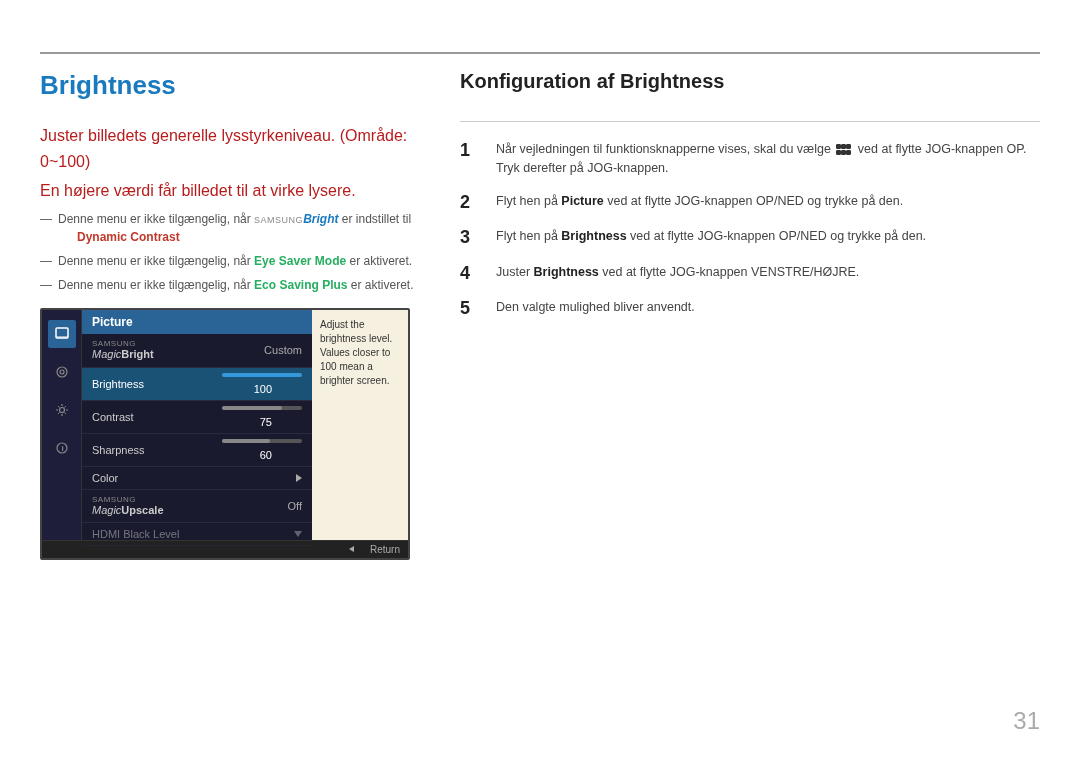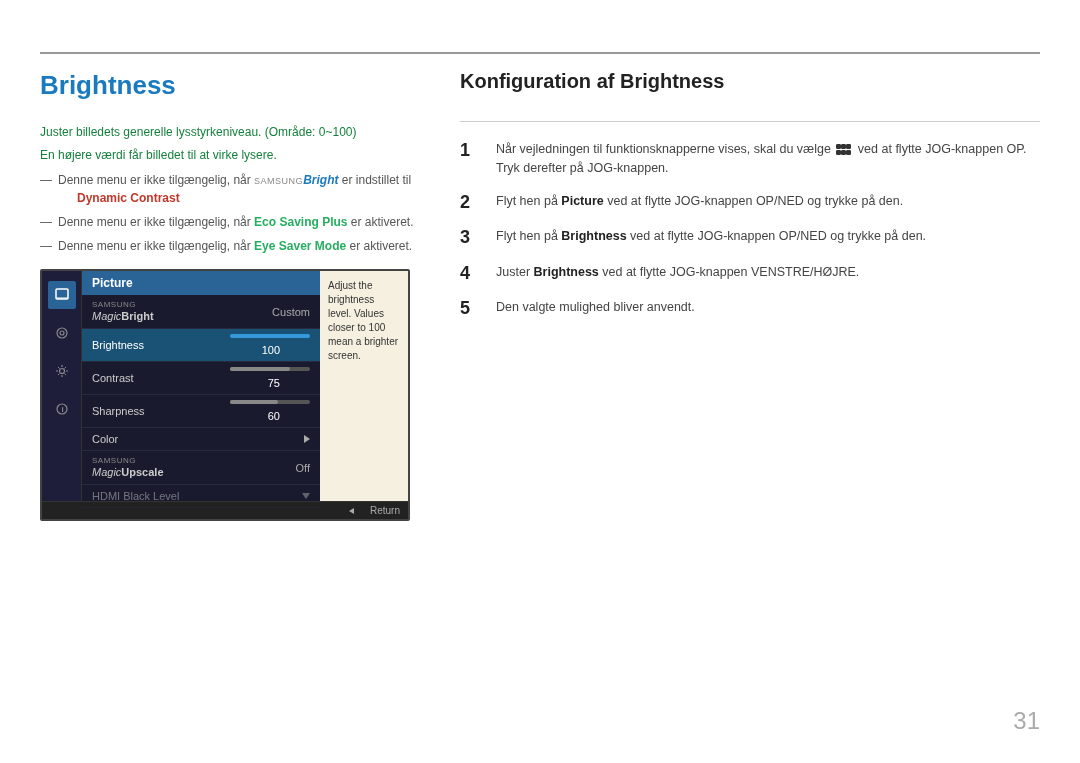--- a/index.html
+++ b/index.html
@@ -38,22 +38,22 @@
     }
 
     .section-title {
       font-size: 26px;
       font-weight: bold;
       color: #1a7abf;
       margin-bottom: 22px;
     }
 
     .description-text {
-      font-size: 12px;
-      color: #15803d;
+      font-size: 16px;
+      color: #b91c1c;
       line-height: 1.6;
       margin-bottom: 4px;
     }
 
     .note-line {
       display: flex;
       align-items: flex-start;
       font-size: 12px;
       color: #555;
       line-height: 1.5;
@@ -189,21 +189,21 @@
     }
 
     .menu-value {
       color: #fff;
       font-size: 11px;
       min-width: 20px;
       text-align: right;
     }
 
     .callout-area {
-      width: 88px;
+      width: 96px;
       background: #f5f0e0;
       padding: 8px;
       font-size: 10px;
       color: #333;
       line-height: 1.4;
     }
 
     .monitor-bottom {
       background: #222;
       display: flex;
@@ -321,25 +321,25 @@
   <h1 class="section-title">Brightness</h1>
 
   <p class="description-text">Juster billedets generelle lysstyrkeniveau. (Område: 0~100)</p>
   <p class="description-text">En højere værdi får billedet til at virke lysere.</p>
 
   <div class="note-line">
     <span>Denne menu er ikke tilgængelig, når <span style="font-size:9px;text-transform:uppercase;letter-spacing:0.5px;color:#888;">SAMSUNG</span><span style="font-style:italic;font-weight:bold;color:#1a7abf;">Bright</span> er indstillet til <span style="color:#c0392b;font-weight:bold;padding-left:19px;">Dynamic Contrast</span></span>
   </div>
 
   <div class="note-line">
+    <span>Denne menu er ikke tilgængelig, når <span style="color:#27ae60;font-weight:bold;">Eye Saver Mode</span> er aktiveret.</span>
+  </div>
+
+  <div class="note-line">
     <span>Denne menu er ikke tilgængelig, når <span style="color:#27ae60;font-weight:bold;">Eco Saving Plus</span> er aktiveret.</span>
-  </div>
-
-  <div class="note-line">
-    <span>Denne menu er ikke tilgængelig, når <span style="color:#27ae60;font-weight:bold;">Eye Saver Mode</span> er aktiveret.</span>
   </div>
 
   <div class="monitor-ui">
     <div class="monitor-inner">
 
       <div class="sidebar-icons">
         <div class="sidebar-icon active">
           <svg width="14" height="14" viewBox="0 0 14 14" fill="none">
             <rect x="1" y="1" width="12" height="10" rx="1" stroke="#fff" stroke-width="1.5" fill="none"></rect>
             <rect x="1" y="9" width="12" height="2" fill="#fff" opacity="0.5"></rect>

